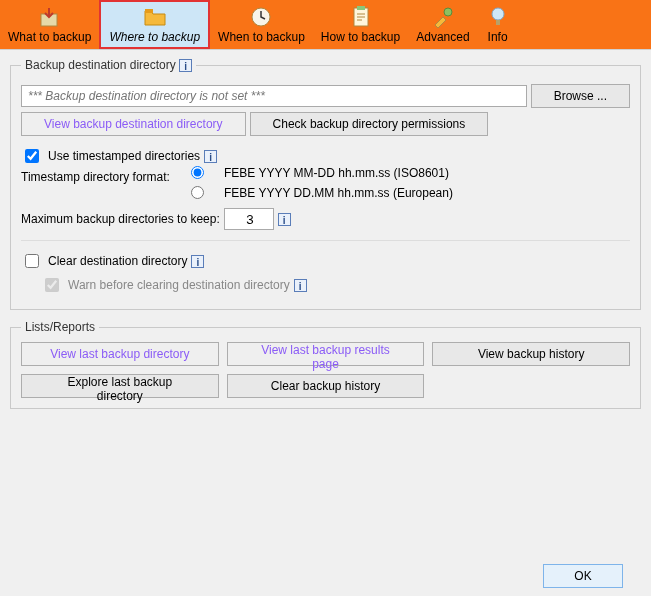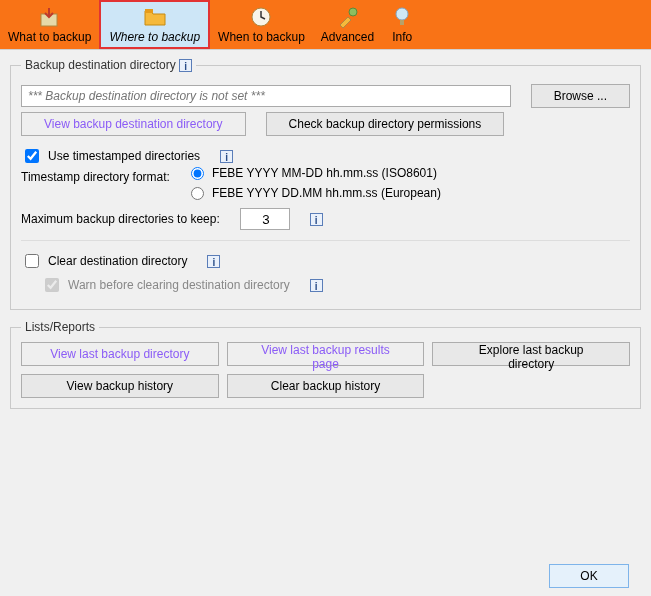--- a/index.html
+++ b/index.html
@@ -49,21 +49,21 @@
     background: #f0f0f0;
   }
   legend {
     font-size: 12px;
     padding: 0 4px;
     color: #333;
   }
   .row {
     display: flex;
     align-items: center;
-    gap: 20px;
+    gap: 4px;
     margin: 4px 0;
   }
   input[type="text"] {
     height: 22px;
     border: 1px solid #aaa;
     padding: 2px 6px;
     font-size: 12px;
     font-style: italic;
     color: #888;
     background: #fff;
@@ -101,37 +101,37 @@
   label.chk {
     display: inline-flex;
     align-items: center;
     gap: 6px;
     cursor: pointer;
   }
   label.chk.disabled { color: #888; cursor: default; }
   input[type="checkbox"] { width: 14px; height: 14px; }
   input[type="radio"] { margin: 0 4px 0 0; }
   .radios { display: flex; flex-direction: column; gap: 6px; margin-left: 170px; }
-  .radio-row { display: flex; align-items: flex-end; gap: 4px; }
+  .radio-row { display: flex; align-items: flex-start; gap: 16px; }
   .spin {
     width: 50px;
     height: 22px;
     border: 1px solid #aaa;
     text-align: right;
     padding-right: 4px;
   }
   .btn-grid {
     display: grid;
     grid-template-columns: 1fr 1fr 1fr;
     gap: 8px;
   }
   .footer {
     position: absolute;
     bottom: 8px;
-    right: 22px;
+    right: 28px;
   }
   .footer button {
     min-width: 80px;
     border: 1px solid #7eb4ea;
     background: #e5f1fb;
   }
   .indent { margin-left: 20px; }
   .inline-label { min-width: 170px; }
 </style>
 </head>
@@ -157,20 +157,30 @@
     <span>Where to backup</span>
   </div>
   <div class="tab">
     <span class="tab-icon">
       <svg viewBox="0 0 24 24">
           <circle cx="12" cy="12" r="9" fill="#f8f4e8" stroke="#b08840"></circle>
           <path d="M12 6v6l4 2" stroke="#333" stroke-width="1.5" fill="none"></path>
         </svg>
     </span>
     <span>When to backup</span>
+  </div>
+  <div class="tab">
+    <span class="tab-icon">
+      <svg viewBox="0 0 24 24">
+          <rect x="5" y="3" width="14" height="18" fill="#fff6dc" stroke="#b08840"></rect>
+          <rect x="8" y="1" width="8" height="4" fill="#8ac77a"></rect>
+          <path d="M8 9h8M8 12h8M8 15h5" stroke="#b08840"></path>
+        </svg>
+    </span>
+    <span>How to backup</span>
   </div>
   <div class="tab">
     <span class="tab-icon">
       <svg viewBox="0 0 24 24">
           <path d="M4 20l8-8 3 3-8 8z" fill="#f6b93b" stroke="#b08840"></path>
           <circle cx="17" cy="7" r="4" fill="#8ebf5f" stroke="#5a8a3a"></circle>
         </svg>
     </span>
     <span>Advanced</span>
   </div>
@@ -247,22 +257,22 @@
       </label>
       <span class="info-icon">i</span>
     </div>
   </fieldset>
 
   <fieldset>
     <legend>Lists/Reports</legend>
     <div class="btn-grid">
       <button class="big" disabled="">View last backup directory</button>
       <button class="big" disabled="">View last backup results page</button>
+      <button class="big">View backup history</button>
       <button class="big">Explore last backup directory</button>
-      <button class="big">View backup history</button>
       <button class="big">Clear backup history</button>
       <span></span>
     </div>
   </fieldset>
 
 </div>
 
 <div class="footer">
   <button>OK</button>
 </div>

